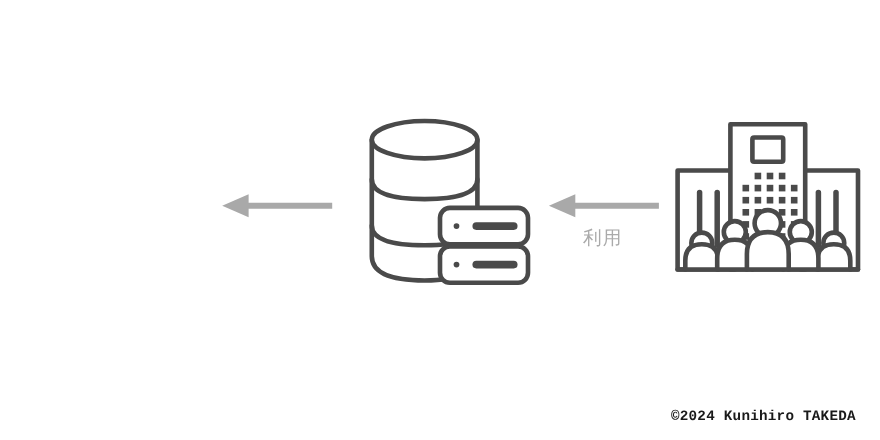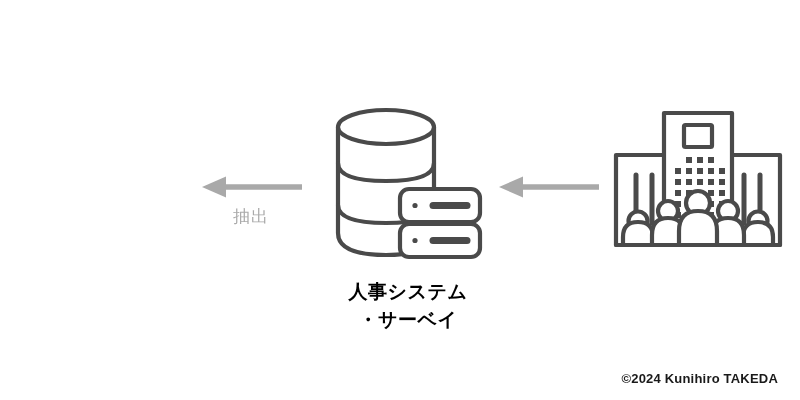--- a/index.html
+++ b/index.html
@@ -78,37 +78,37 @@
 
   
   .copyright {
     position: absolute;
     right: 22px;
     bottom: 14px;
     color: #1a1a1a;
     font-size: 13px;
     font-weight: bold;
     letter-spacing: 0.2px;
+    font-family: Liberation Mono, monospace;
   }
 </style>
 </head>
 <body>
 
 <div id="canvas">
 
 
   <div class="arrow arrow-extract">
     <svg width="110" height="30" viewBox="0 0 110 30">
 
       <line x1="28" y1="15" x2="106" y2="15" stroke="#a9a9a9" stroke-width="5.5" stroke-linecap="butt"></line>
 
       <path d="M6 15 L30 4.5 L30 25.5 Z" fill="#a9a9a9"></path>
     </svg>
   </div>
-  <div class="arrow-label arrow-label-extract">抽出</div>
 
   <div class="node node-system">
     <div class="icon-wrap">
       <svg width="160" height="160" viewBox="0 0 160 160" fill="none" stroke="#4a4a4a" stroke-width="4.2" stroke-linecap="round" stroke-linejoin="round">
 
         <path d="M10 22 L10 128 Q10 150 58 150 Q106 150 106 128 L106 22" fill="#ffffff"></path>
 
         <ellipse cx="58" cy="22" rx="48" ry="17" fill="#ffffff"></ellipse>
 
         <path d="M10 58 Q10 76 58 76 Q106 76 106 58"></path>
@@ -117,30 +117,29 @@
 
         <rect x="72" y="84" width="80" height="33" rx="9" ry="9" fill="#ffffff"></rect>
         <circle cx="87" cy="100.5" r="2.6" fill="#4a4a4a" stroke="none"></circle>
         <line x1="105" y1="100.5" x2="139" y2="100.5" stroke-width="7"></line>
 
         <rect x="72" y="119" width="80" height="33" rx="9" ry="9" fill="#ffffff"></rect>
         <circle cx="87" cy="135.5" r="2.6" fill="#4a4a4a" stroke="none"></circle>
         <line x1="105" y1="135.5" x2="139" y2="135.5" stroke-width="7"></line>
       </svg>
     </div>
-    <div class="caption">人事システム
-・サーベイ</div>
   </div>
 
   <div class="arrow arrow-utilize">
     <svg width="110" height="30" viewBox="0 0 110 30">
       <line x1="28" y1="15" x2="106" y2="15" stroke="#a9a9a9" stroke-width="5.5" stroke-linecap="butt"></line>
       <path d="M6 15 L30 4.5 L30 25.5 Z" fill="#a9a9a9"></path>
     </svg>
   </div>
+  <div class="arrow-label arrow-label-utilize">利用</div>
 
   <div class="node node-people">
     <div class="icon-wrap">
       <svg width="172" height="160" viewBox="0 0 172 160" fill="none" stroke="#4a4a4a" stroke-width="4.2" stroke-linecap="round" stroke-linejoin="round">
 
         <path d="M4 50 L56 50 L56 140 L4 140 Z" fill="#ffffff"></path>
         <line x1="24" y1="70" x2="24" y2="118" stroke-width="5"></line>
         <line x1="40" y1="70" x2="40" y2="118" stroke-width="5"></line>
 
         <path d="M116 50 L168 50 L168 140 L116 140 Z" fill="#ffffff"></path>

